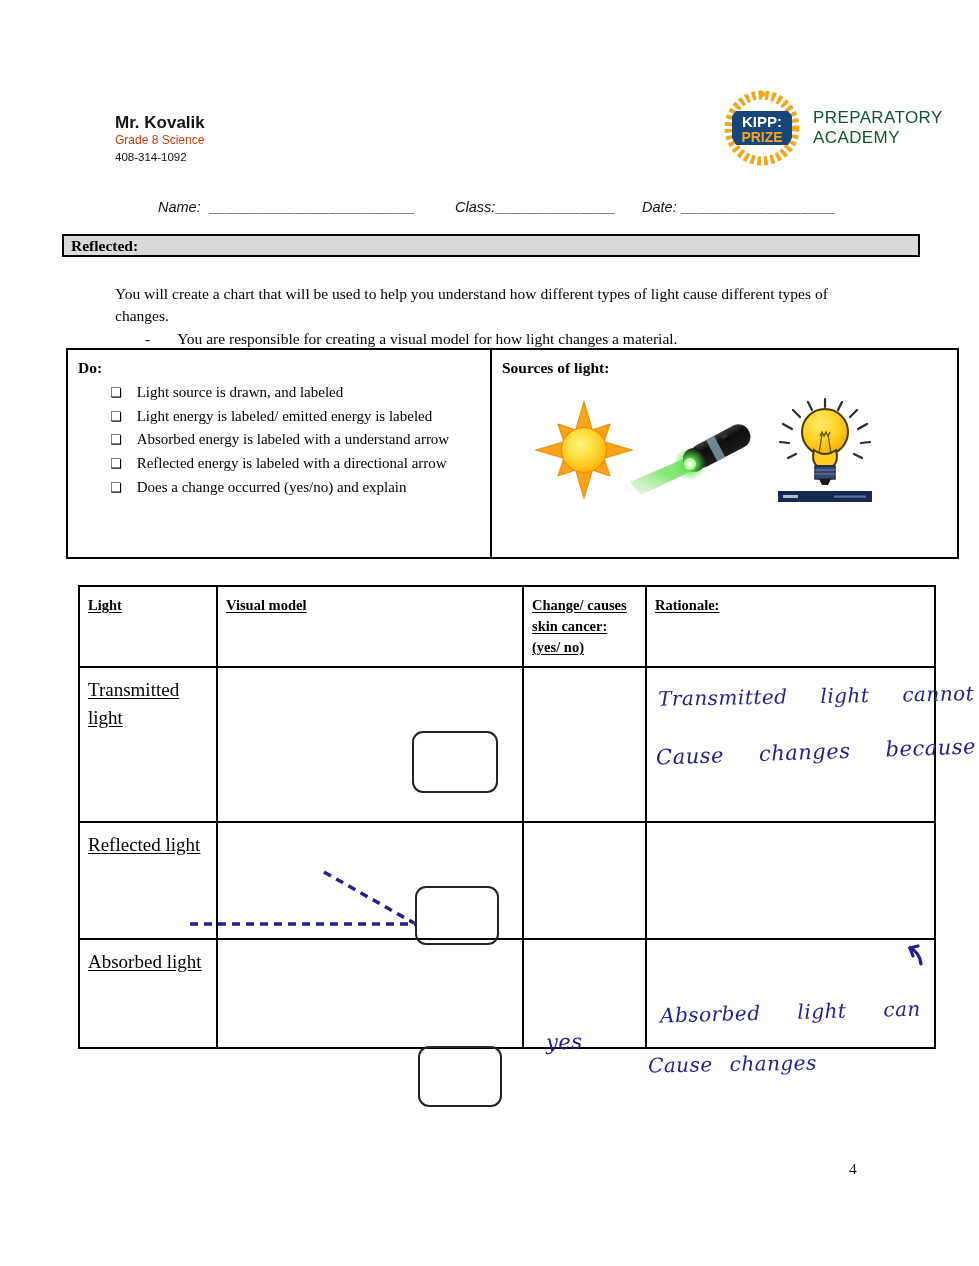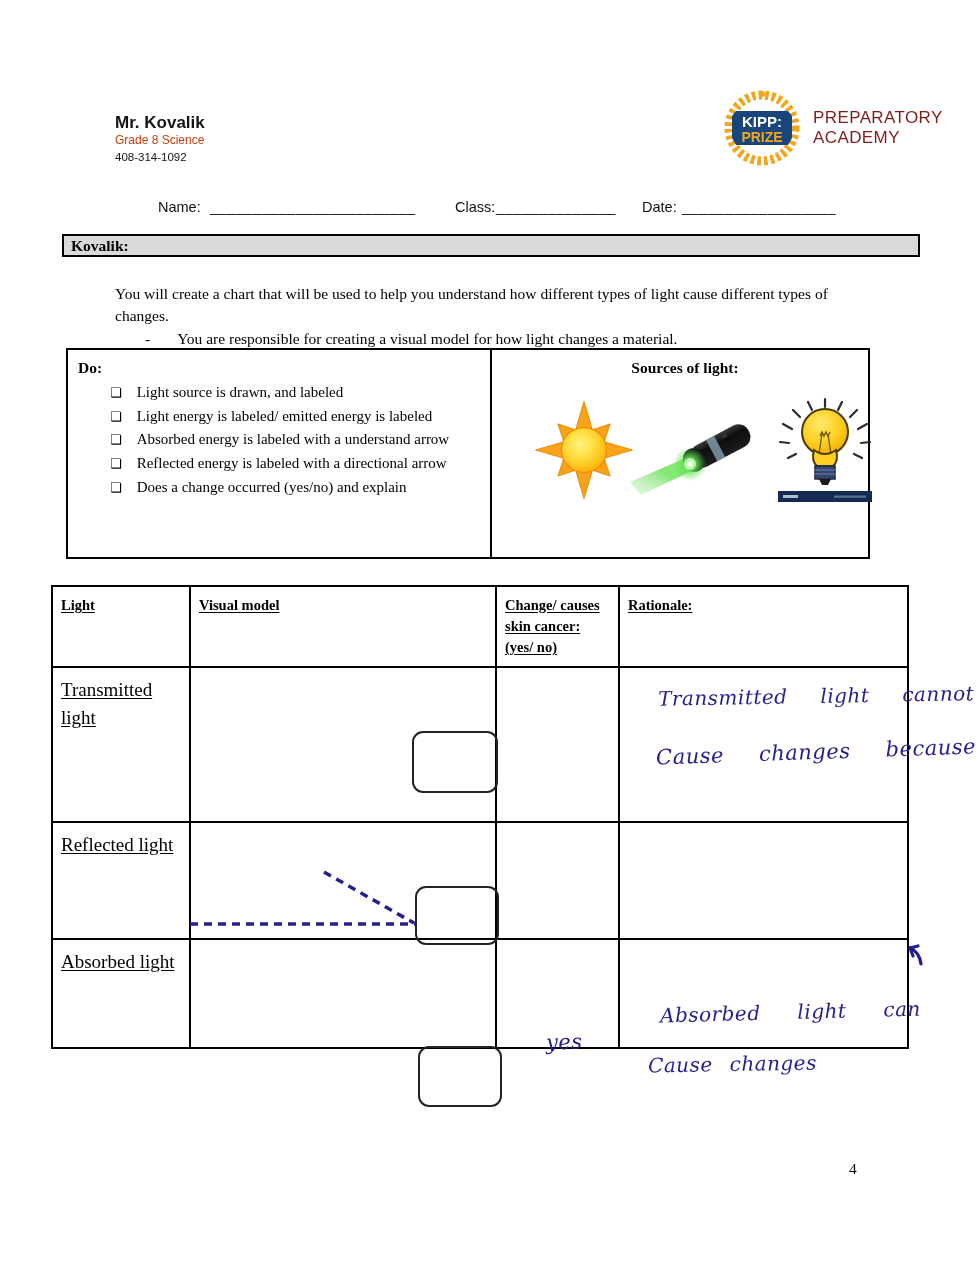--- a/index.html
+++ b/index.html
@@ -6,58 +6,58 @@
   .page{position:relative;width:979px;height:1266px;background:#ffffff;
         font-family:"Liberation Serif",serif;color:#000;overflow:hidden;}
 
   
   .teacher{position:absolute;left:115px;top:112px;font-family:"Liberation Sans",sans-serif;}
   .teacher .tname{font-weight:bold;font-size:17px;line-height:1.25;color:#141414;}
   .teacher .tcourse{font-size:12px;line-height:1.3;color:#c2410c;}
   .teacher .tphone{font-size:11.5px;line-height:1.5;color:#141414;}
 
   .logo{position:absolute;left:720px;top:86px;display:flex;align-items:center;gap:9px;}
-  .logo-text{font-family:"Liberation Sans",sans-serif;color:#7f1d1d;font-size:17px;
+  .logo-text{font-family:"Liberation Sans",sans-serif;color:#14532d;font-size:17px;
              font-weight:500;line-height:1.2;letter-spacing:.4px;}
 
   
   .fields{position:absolute;top:199px;left:0;width:100%;height:20px;
           font-family:"Liberation Sans",sans-serif;font-size:14.5px;color:#111;}
-  .fields span{position:absolute;white-space:pre;}
+  .fields span{position:absolute;white-space:pre;font-style:italic;}
   .f-name-l{left:158px;} .f-name-b{left:210px;letter-spacing:.5px;}
   .f-class-l{left:455px;} .f-class-b{left:496px;letter-spacing:.5px;}
   .f-date-l{left:642px;text-align:center;} .f-date-b{left:682px;letter-spacing:.5px;}
 
   
   .hw-bar{position:absolute;left:62px;top:234px;width:858px;height:23px;box-sizing:border-box;
           background:#d9d9d9;border:2px solid #000;font-weight:bold;font-size:15.5px;
           padding:1px 0 0 7px;}
 
   
   .intro{position:absolute;left:115px;top:283px;width:760px;font-size:15.5px;line-height:1.42;}
   .intro-bullet{display:flex;margin-top:1px;}
   .intro-bullet .dash{margin-left:30px;}
   .intro-bullet .btxt{margin-left:27px;}
 
   
-  .do-box{position:absolute;left:66px;top:348px;width:804px;height:211px;box-sizing:border-box;
+  .do-box{position:absolute;left:66px;top:348px;width:893px;height:211px;box-sizing:border-box;
           border:2px solid #000;display:flex;}
   .do-left{width:424px;box-sizing:border-box;border-right:2px solid #000;padding:9px 8px 0 10px;}
   .do-title{font-weight:bold;font-size:15.5px;}
   .checklist{list-style:none;margin:4px 0 0 32px;padding:0;font-size:15px;}
   .checklist li{display:flex;gap:15px;line-height:1.58;align-items:flex-start;}
   .cb{font-family:"DejaVu Sans",sans-serif;font-size:13px;line-height:1.8;}
-  .sources{flex:1;position:relative;padding:9px 0 0 10px;box-sizing:border-box;text-align:center;}
+  .sources{flex:1;position:relative;padding:9px 0 0 10px;box-sizing:border-box;}
   .sources-title{font-weight:bold;font-size:15.5px;}
   .img-sun{position:absolute;left:42px;top:50px;}
   .img-laser{position:absolute;left:138px;top:62px;}
   .img-bulb{position:absolute;left:284px;top:46px;}
 
   
-  .model-table{position:absolute;left:51px;top:585px;border-collapse:collapse;table-layout:fixed;}
+  .model-table{position:absolute;left:78px;top:585px;border-collapse:collapse;table-layout:fixed;}
   .model-table th,.model-table td{border:2px solid #000;vertical-align:top;text-align:left;
       padding:8px 8px;font-weight:normal;box-sizing:border-box;}
   .model-table th{font-weight:bold;font-size:14.5px;text-decoration:underline;
       text-underline-offset:2px;white-space:pre-line;line-height:1.45;}
   .row-label{text-decoration:underline;text-underline-offset:2px;font-size:19px;line-height:1.45;}
 
   
   .drawn-box{position:absolute;border:2px solid #232323;border-radius:11px;background:transparent;}
   .box1{left:412px;top:731px;width:82px;height:58px;}
   .box2{left:415px;top:886px;width:80px;height:55px;}
@@ -103,21 +103,21 @@
 
   <div class="fields">
     <span class="f-name-l">Name:</span>
     <span class="f-name-b">________________________</span>
     <span class="f-class-l">Class:</span>
     <span class="f-class-b">______________</span>
     <span class="f-date-l">Date:</span>
     <span class="f-date-b">__________________</span>
   </div>
 
-  <div class="hw-bar">Kovalik:</div>
+  <div class="hw-bar">Reflected:</div>
 
   <div class="intro">
     <div>You will create a chart that will be used to help you understand how different types of light cause different types of changes.</div>
     <div class="intro-bullet">
       <span class="dash">-</span>
       <span class="btxt">You are responsible for creating a visual model for how light changes a material.</span>
     </div>
   </div>
 
   <div class="do-box">

